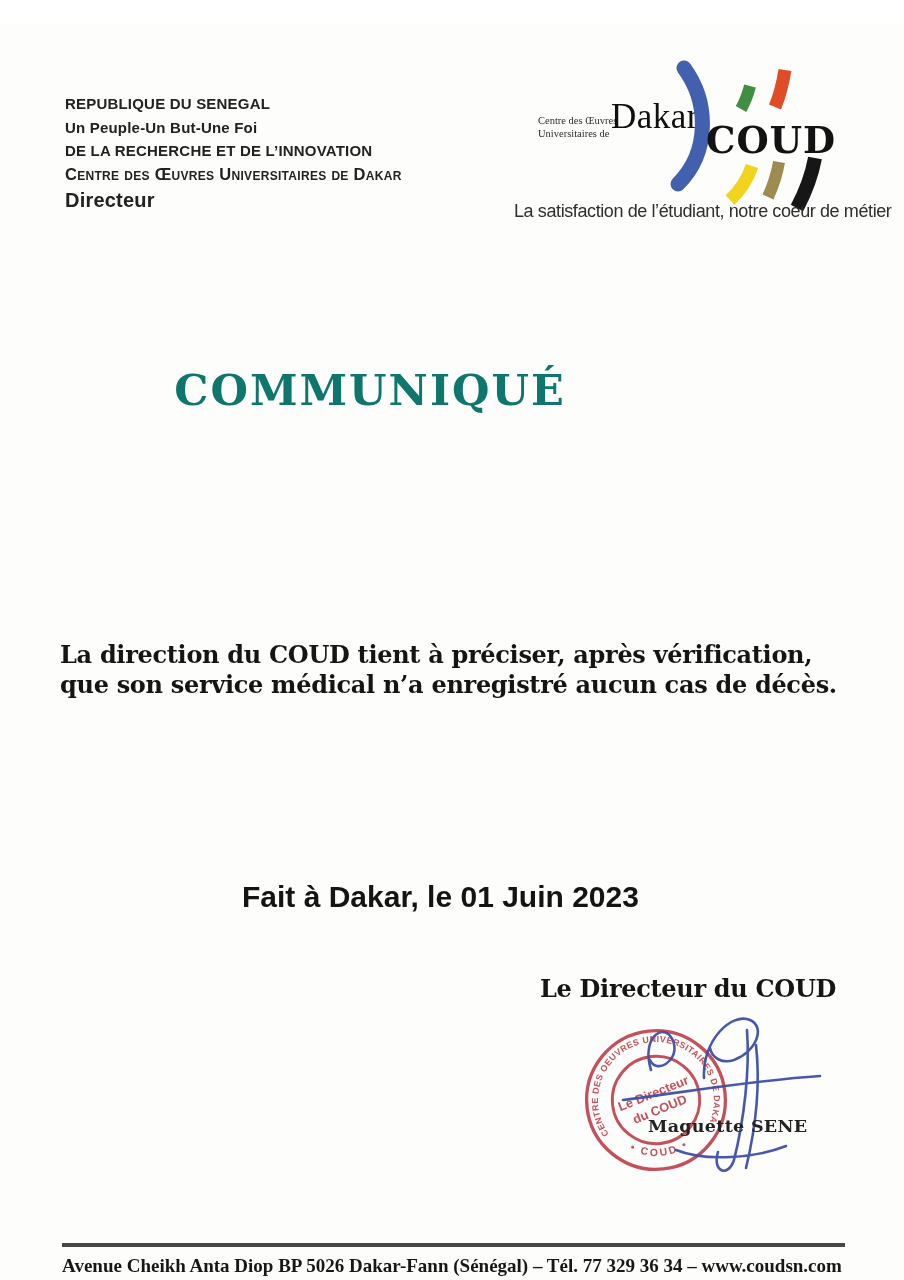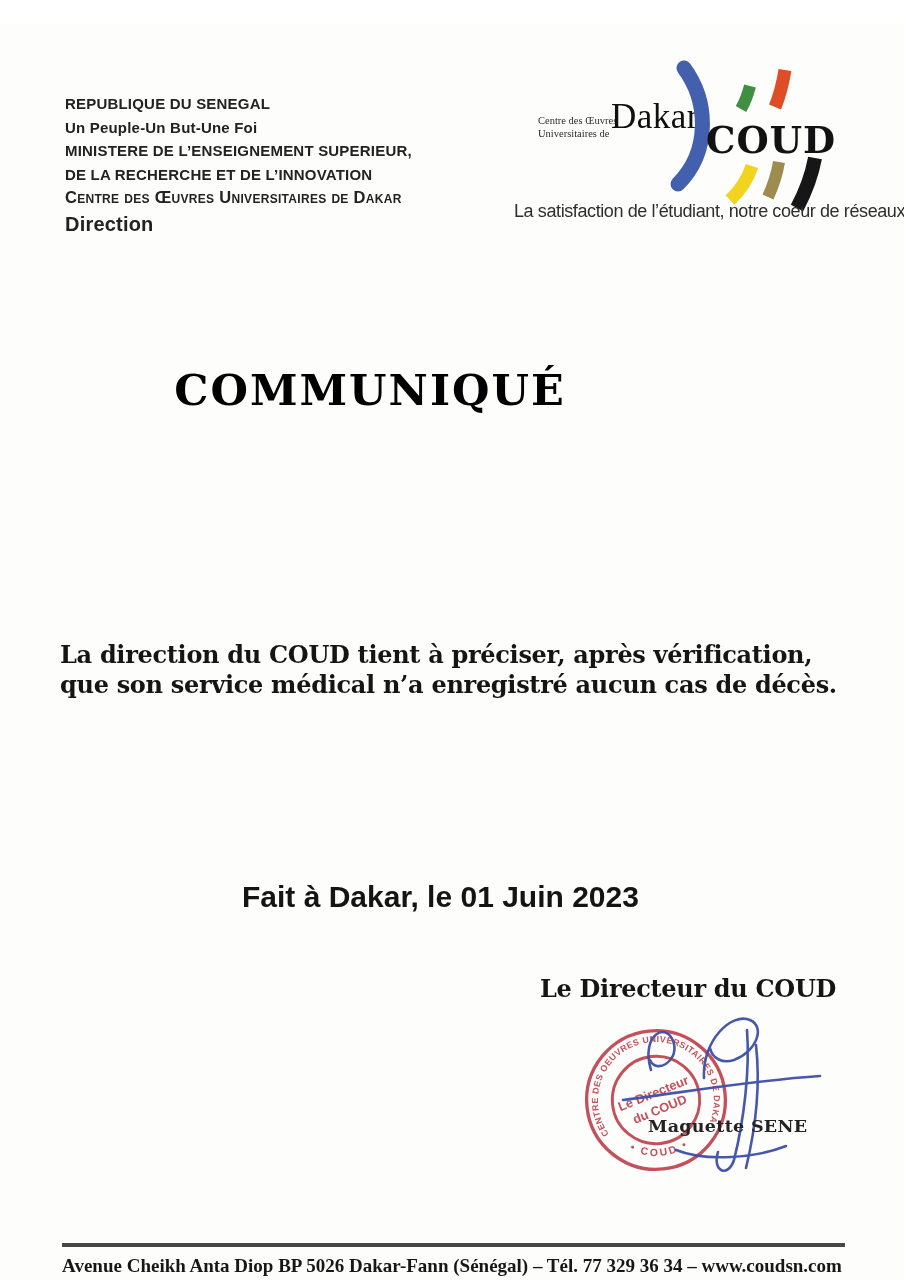--- a/index.html
+++ b/index.html
@@ -52,21 +52,21 @@
   }
 
   
   .doc-title {
     position: absolute; left: 0; top: 341px; width: 740px;
     text-align: center;
     font-family: "DejaVu Serif", serif;
     font-weight: bold;
     font-size: 43px;
     letter-spacing: 2px;
-    color: #000000;
+    color: #0f766e;
   }
 
   
   .body-par {
     position: absolute; left: 60px; width: 800px;
     font-family: "DejaVu Serif", serif;
     font-weight: bold;
     font-size: 24px;
     line-height: 30px;
     letter-spacing: -0.3px;
@@ -133,24 +133,23 @@
   }
 </style>
 </head>
 <body>
 
 <div class="page">
 
   <div class="letterhead">
     <div class="lh-line">REPUBLIQUE DU SENEGAL</div>
     <div class="lh-line">Un Peuple-Un But-Une Foi</div>
-    <div class="lh-line">MINISTERE DE L’ENSEIGNEMENT SUPERIEUR,</div>
     <div class="lh-line">DE LA RECHERCHE ET DE L’INNOVATION</div>
     <div class="lh-line smallcaps">Centre des Œuvres Universitaires de Dakar</div>
-    <div class="lh-line direction">Direction</div>
+    <div class="lh-line direction">Directeur</div>
   </div>
 
   <div class="logo-block">
     <div class="logo-orgsmall">Centre des Œuvres
 Universitaires de</div>
     <div class="logo-city">Dakar</div>
     <svg class="logo-art" width="175" height="155" viewBox="0 0 175 155">
 
       <path d="M 22,8 C 47,42 48,92 16,124" fill="none" stroke="#4260ae" stroke-width="15" stroke-linecap="round"></path>
 
@@ -159,21 +158,21 @@
       <path d="M 123,10 C 121,22 118,35 113,47" fill="none" stroke="#df4d26" stroke-width="13"></path>
 
       <text x="44" y="93" font-family="DejaVu Serif, serif" font-weight="bold" font-size="37" letter-spacing="1" fill="#121212">COUD</text>
 
       <path d="M 90,106 C 86,118 79,130 68,140" fill="none" stroke="#f2d41f" stroke-width="13"></path>
 
       <path d="M 117,102 C 115,114 111,126 106,137" fill="none" stroke="#9d8b50" stroke-width="12"></path>
 
       <path d="M 153,98 C 150,114 144,131 135,148" fill="none" stroke="#161616" stroke-width="14"></path>
     </svg>
-    <div class="logo-tagline">La satisfaction de l’étudiant, notre coeur de réseaux</div>
+    <div class="logo-tagline">La satisfaction de l’étudiant, notre coeur de métier</div>
   </div>
 
   <div class="doc-title">COMMUNIQUÉ</div>
 
   <div class="body-par par2">La direction du COUD tient à préciser, après vérification,
 que son service médical n’a enregistré aucun cas de décès.</div>
 
   <div class="dateline">Fait à Dakar, le 01 Juin 2023</div>
 
   <div class="sig-role">Le Directeur du COUD</div>

